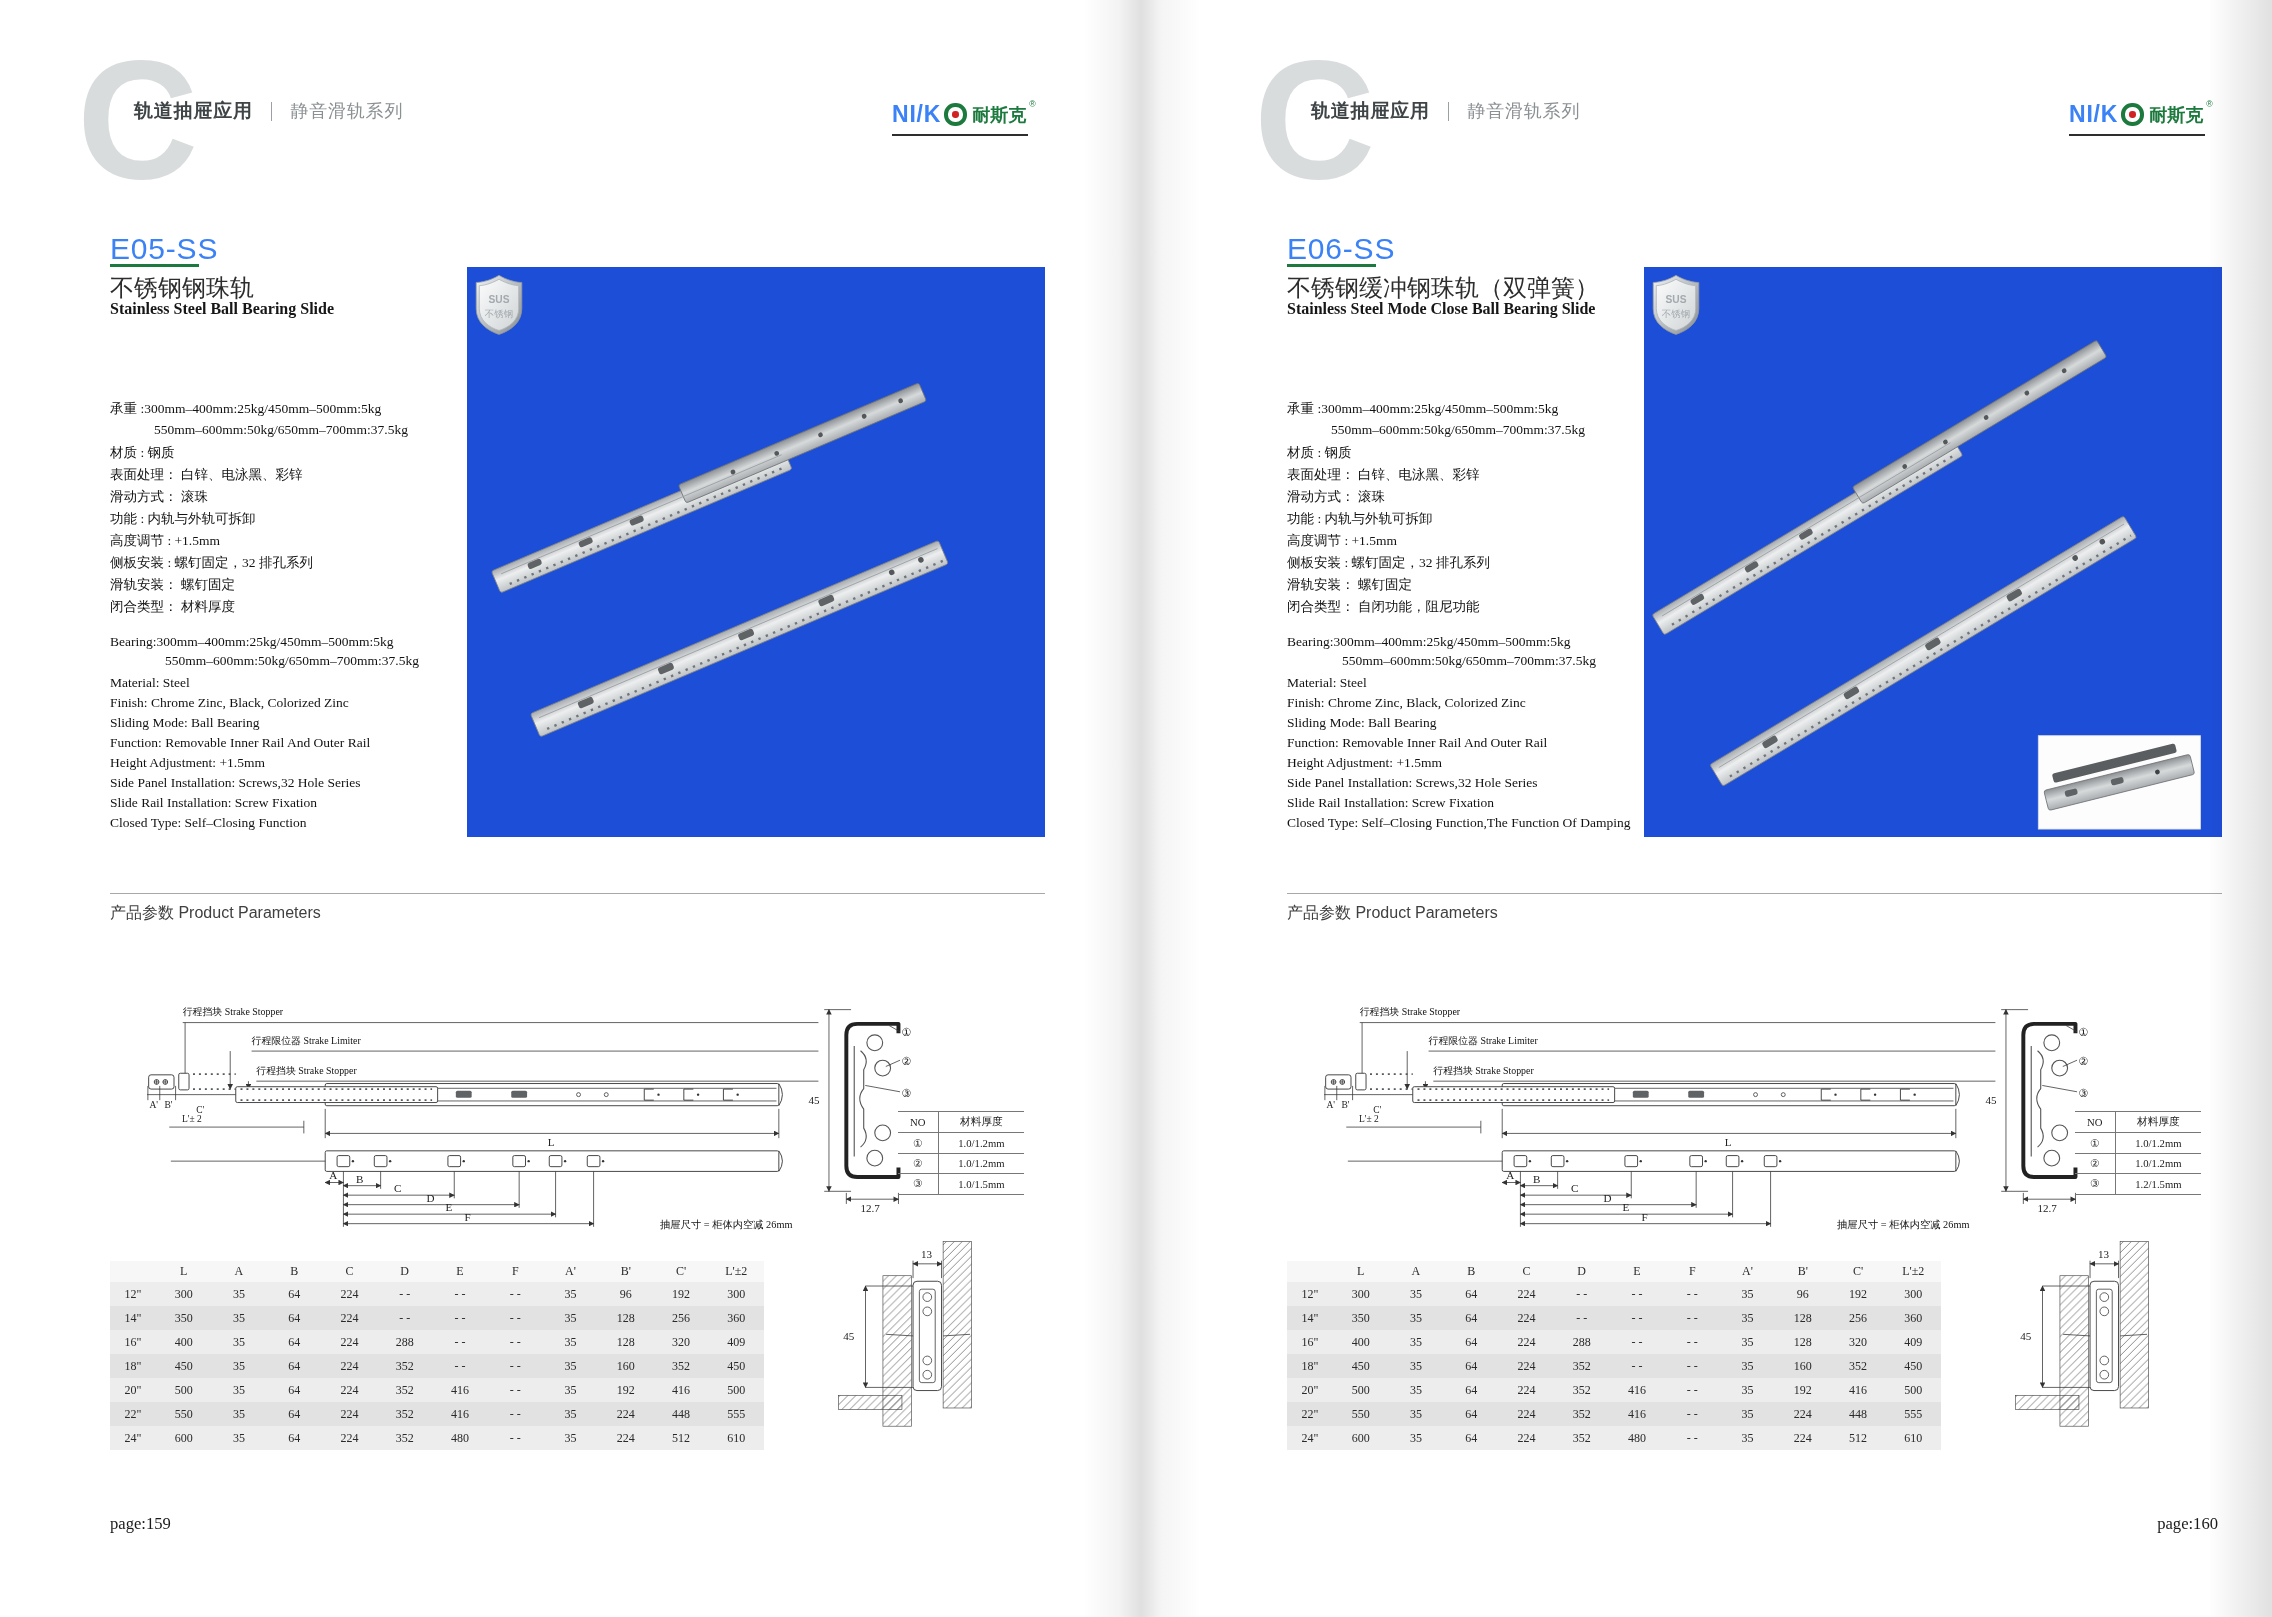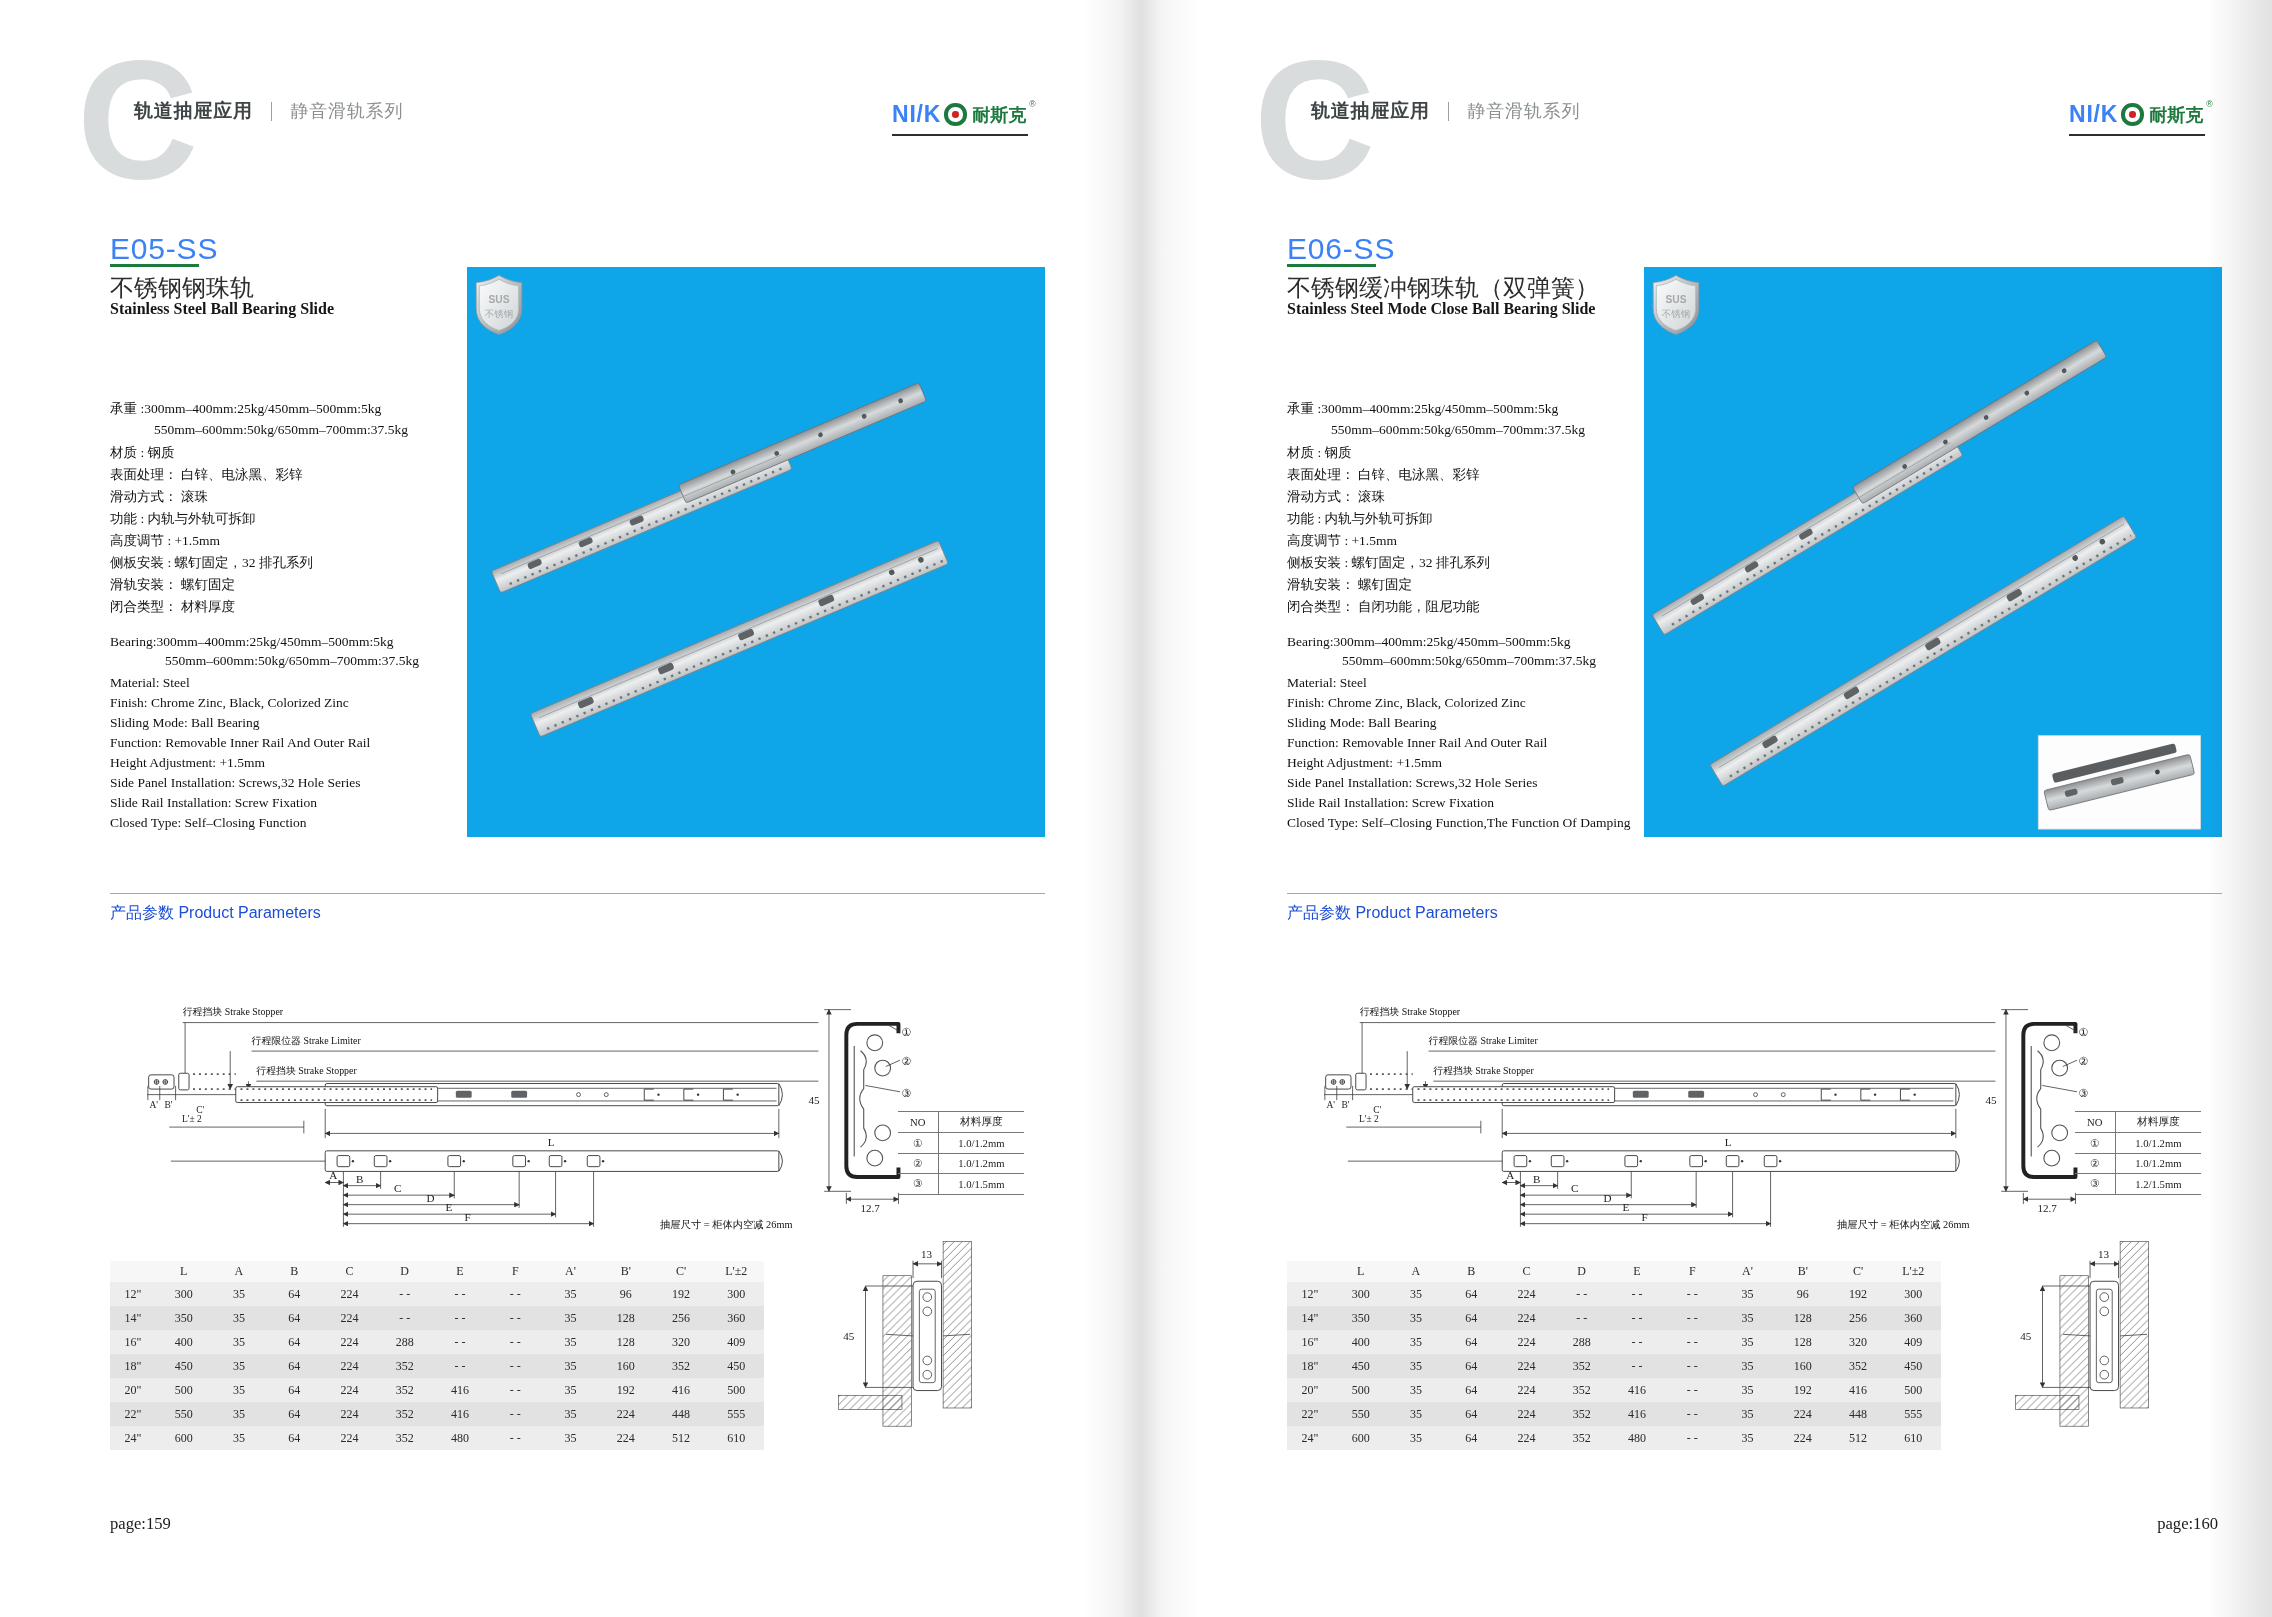--- a/index.html
+++ b/index.html
@@ -33,38 +33,38 @@
   .lg-reg{font-size:8.7px;color:#1d7a3e;align-self:flex-start;margin-top:-1.6px;}
   .logo-rule{position:absolute;left:782px;top:134px;width:136px;height:2.4px;background:#2c2e2f;z-index:1;}
 
   
   .prod-code{position:absolute;left:0;top:232px;font-size:30px;font-weight:400;color:#3b82f6;letter-spacing:0.8px;}
   .code-rule{position:absolute;left:0;top:264px;width:89px;height:3.2px;background:#1d7a3e;}
   .prod-name-cn{position:absolute;left:0;top:272px;font-size:24px;font-weight:500;color:#2d2d2d;}
   .prod-name-en{position:absolute;left:0;top:300px;font-family:"Liberation Serif",serif;font-weight:700;font-size:16px;color:#161616;}
 
   
-  .photo-panel{position:absolute;left:357px;top:267px;width:578px;height:570px;background:#0ea5e9;}
+  .photo-panel{position:absolute;left:357px;top:267px;width:578px;height:570px;background:#1d4ed8;}
   .photo{position:absolute;left:0;top:0;width:578px;height:570px;}
   .badge{position:absolute;left:6.3px;top:6.3px;width:52px;height:63px;}
 
   
   .spec{position:absolute;left:0;font-family:"Liberation Serif",serif;font-size:13.5px;color:#121212;}
   .load-cn{top:398px;line-height:21.4px;}
   .load-en{top:632px;line-height:19px;}
   .load-ind{margin-left:44px;}
   .load-ind-en{margin-left:55px;}
   .specs-cn{top:442px;}
   .specs-cn .spec-line{line-height:22px;height:22px;}
   .specs-en{top:673px;}
   .specs-en .spec-line{line-height:20px;height:20px;}
 
   
   .sec-rule{position:absolute;left:0;top:893px;width:935px;height:0.8px;background:#a8a8a8;}
-  .params-h{position:absolute;left:0;top:903px;font-size:16px;font-weight:500;color:#1d4ed8;}
+  .params-h{position:absolute;left:0;top:903px;font-size:16px;font-weight:500;color:#404040;}
 
   
   .tech{position:absolute;left:37px;top:1002px;width:681px;height:247px;}
   .cross{position:absolute;left:695px;top:997px;width:119px;height:218px;}
   .install{position:absolute;left:727px;top:1232px;width:198px;height:230px;}
   .ln{stroke:#3a3a3a;stroke-width:1;fill:none;}
   .thin{stroke:#3f3f3f;stroke-width:1.2;fill:#fff;}
   .nofill{fill:none;}
   .dots{stroke:#55595c;stroke-width:2.2;stroke-dasharray:2.5 5;fill:none;}
   .slot{fill:#5f6366;}

